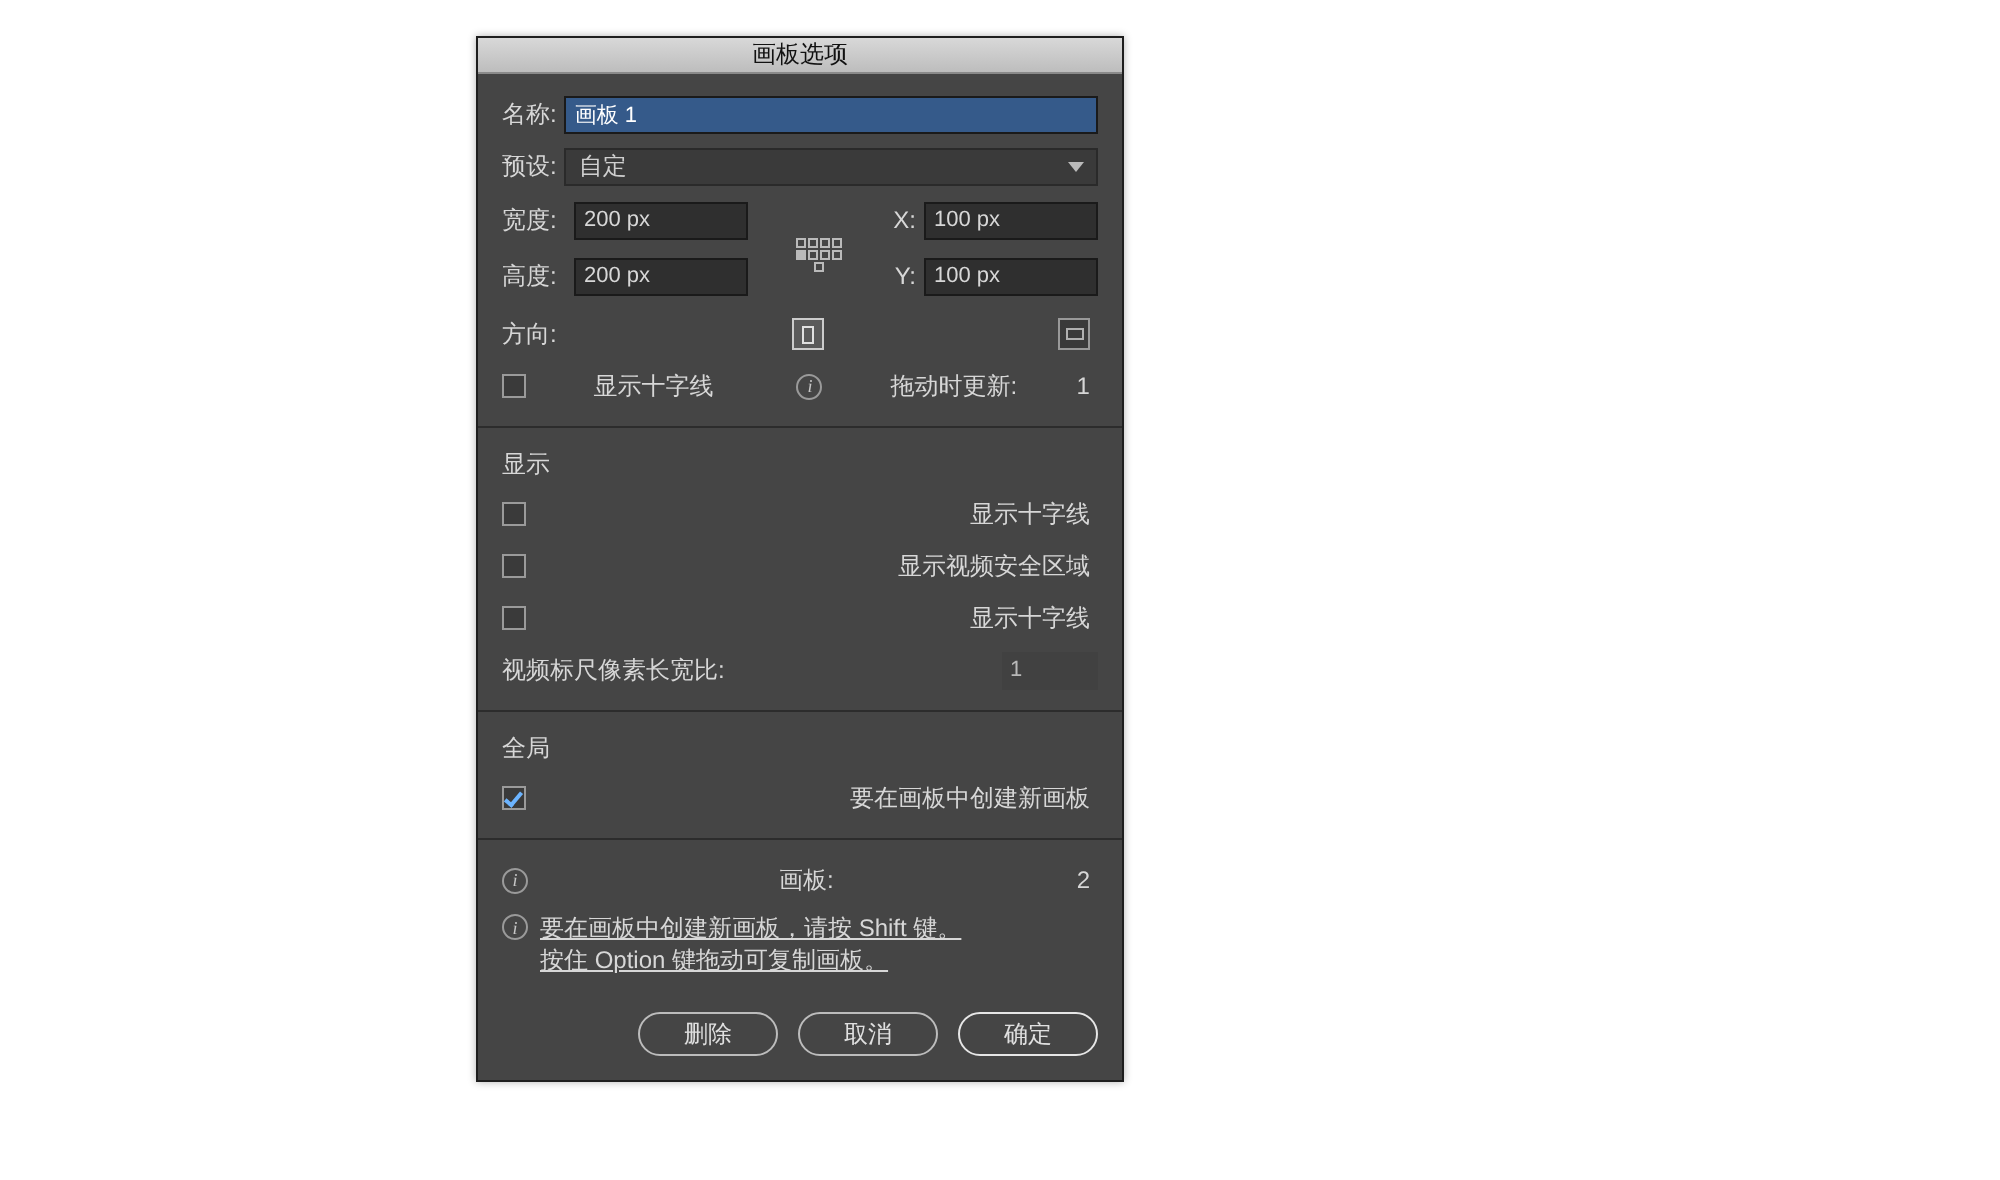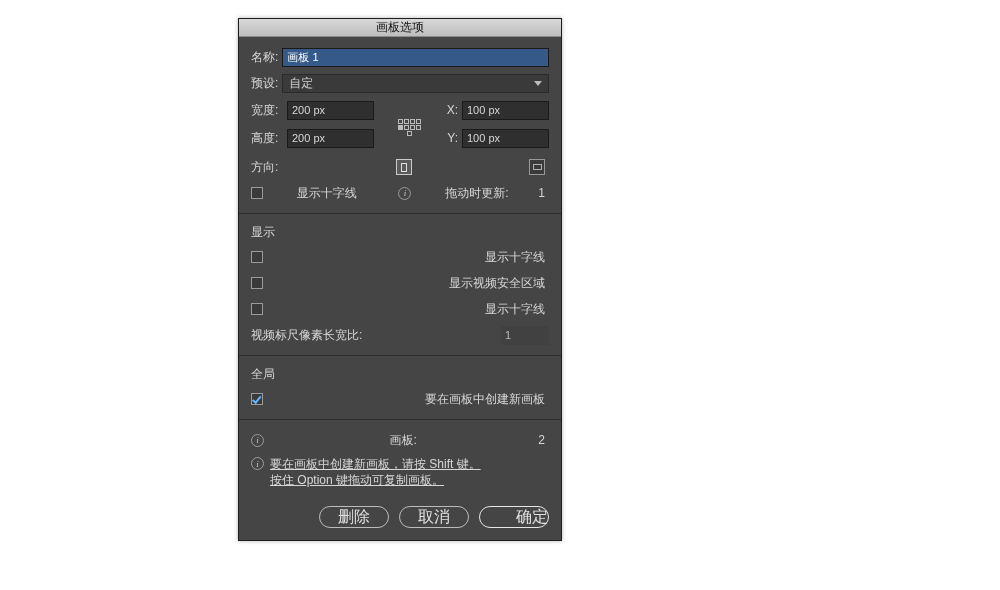--- a/index.html
+++ b/index.html
@@ -20,22 +20,22 @@
   .refdot{width:5px;height:5px;border:1px solid #bababa;background:transparent;}
   .refdot.fill{background:#bababa;}
   .section-sep{border:0;border-top:1px solid #2c2c2c;margin:10px -12px 10px -12px;}
   .orient-btn{width:16px;height:16px;border:1px solid #999;display:flex;align-items:center;justify-content:center;background:#3a3a3a;margin-right:4px;}
   .orient-btn.sel{background:#5a5a5a;border-color:#ccc;}
   .orient-inner{border:1px solid currentColor;}
   .cb{width:12px;height:12px;border:1px solid #9a9a9a;background:#3a3a3a;display:inline-flex;align-items:center;justify-content:center;margin-right:6px;flex-shrink:0;}
   .cb.checked::after{content:"";display:block;width:7px;height:3px;border-left:2px solid #6cb4ff;border-bottom:2px solid #6cb4ff;transform:rotate(-50deg) translate(0px,-1px);}
   .info-icon{width:13px;height:13px;border:1px solid #9a9a9a;border-radius:50%;display:inline-flex;align-items:center;justify-content:center;font-size:9px;font-style:italic;font-family:serif;color:#c7c7c7;margin-right:6px;flex-shrink:0;}
   .btnrow{display:flex;justify-content:flex-end;gap:10px;margin-top:18px;}
-  .btn{min-width:70px;height:22px;border:1px solid #bcbcbc;border-radius:11px;background:transparent;color:#e0e0e0;display:flex;align-items:center;justify-content:center;font-size:16px;}
-  .btn.primary{border:1.5px solid #e6e6e6;justify-content:flex-end;}
+  .btn{min-width:70px;height:22px;border:1px solid #bcbcbc;border-radius:11px;background:transparent;color:#e0e0e0;display:flex;align-items:center;justify-content:center;font-size:12px;}
+  .btn.primary{border:1.5px solid #e6e6e6;}
   .ro{background:#414141;border:none;color:#b8b8b8;}
 </style>
 </head>
 <body>
 
 <div class="dialog">
   <div class="titlebar">
     <span>画板选项</span>
   </div>
   <div class="body">

